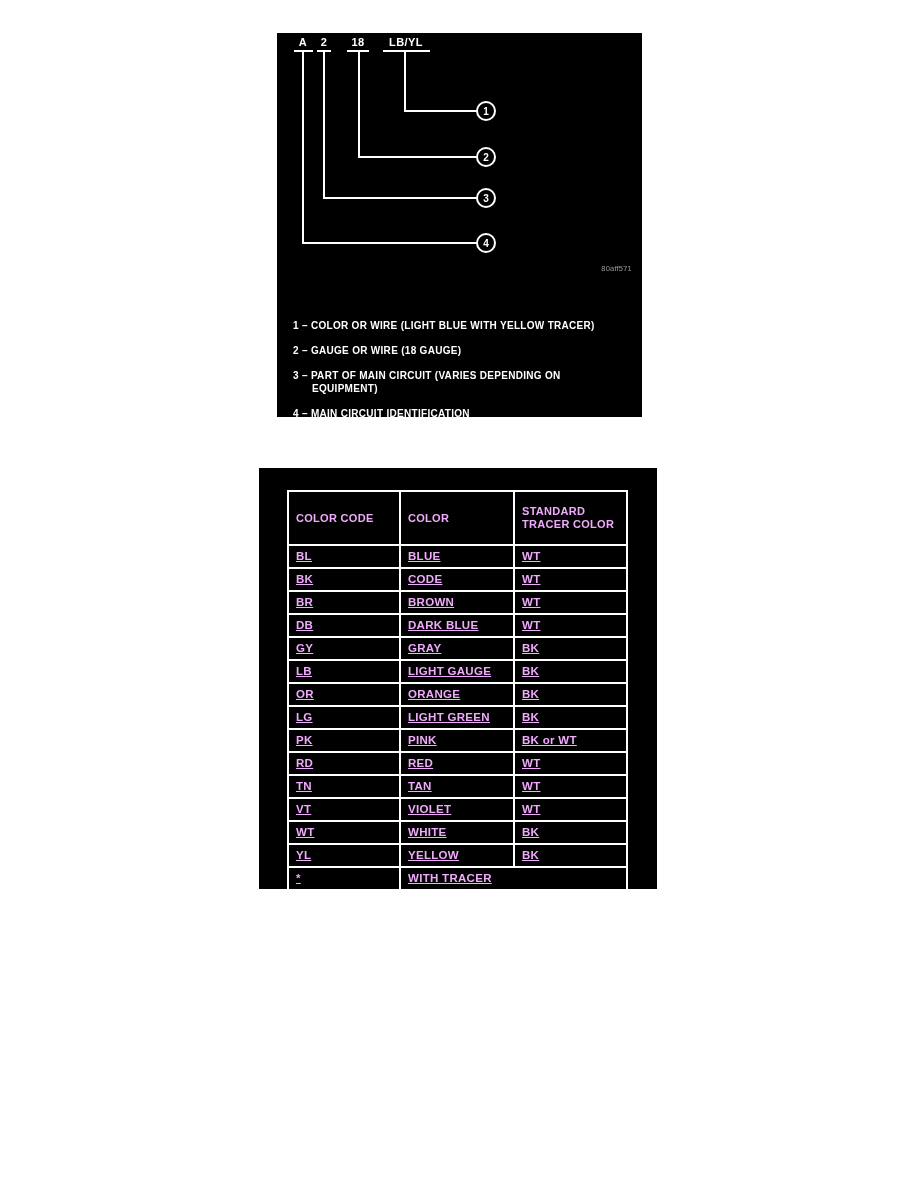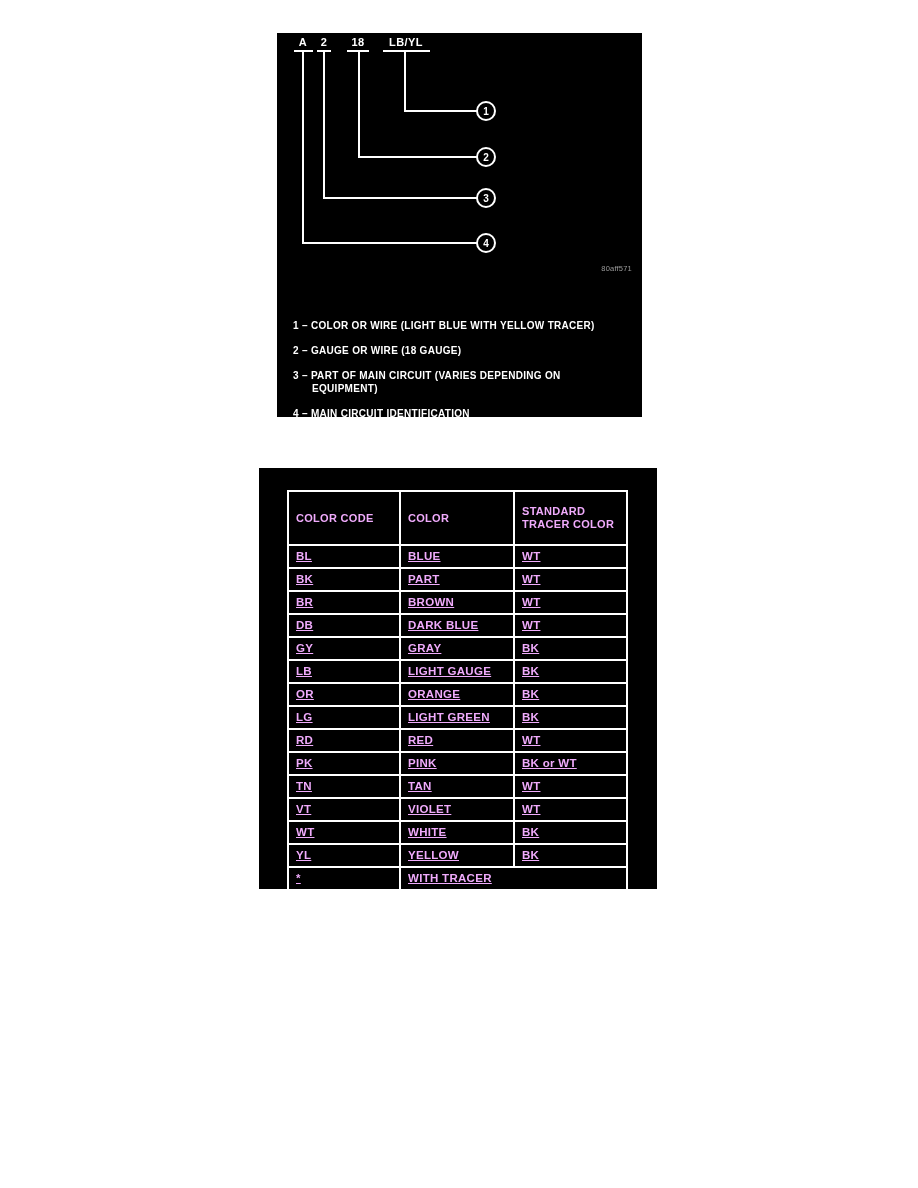--- a/index.html
+++ b/index.html
@@ -141,21 +141,21 @@
         </tr>
       </thead>
       <tbody>
         <tr>
           <td>BL</td>
           <td>BLUE</td>
           <td>WT</td>
         </tr>
         <tr>
           <td>BK</td>
-          <td>PART</td>
+          <td>CODE</td>
           <td>WT</td>
         </tr>
         <tr>
           <td>BR</td>
           <td>BROWN</td>
           <td>WT</td>
         </tr>
         <tr>
           <td>DB</td>
           <td>DARK BLUE</td>
@@ -173,32 +173,32 @@
         </tr>
         <tr>
           <td>OR</td>
           <td>ORANGE</td>
           <td>BK</td>
         </tr>
         <tr>
           <td>LG</td>
           <td>LIGHT GREEN</td>
           <td>BK</td>
-        </tr>
-        <tr>
-          <td>RD</td>
-          <td>RED</td>
-          <td>WT</td>
         </tr>
         <tr>
           <td>PK</td>
           <td>PINK</td>
           <td>BK or WT</td>
         </tr>
         <tr>
+          <td>RD</td>
+          <td>RED</td>
+          <td>WT</td>
+        </tr>
+        <tr>
           <td>TN</td>
           <td>TAN</td>
           <td>WT</td>
         </tr>
         <tr>
           <td>VT</td>
           <td>VIOLET</td>
           <td>WT</td>
         </tr>
         <tr>

